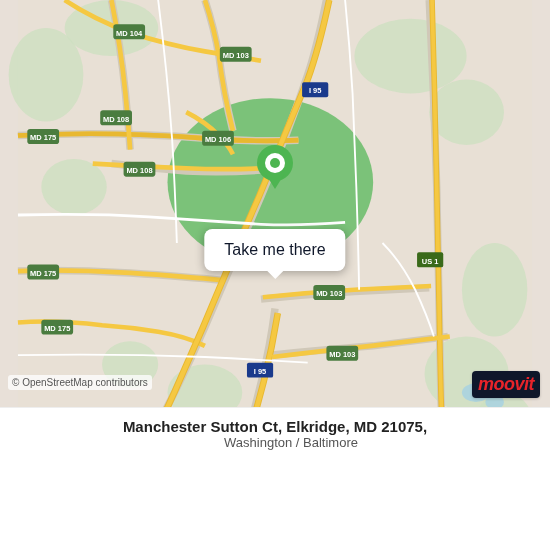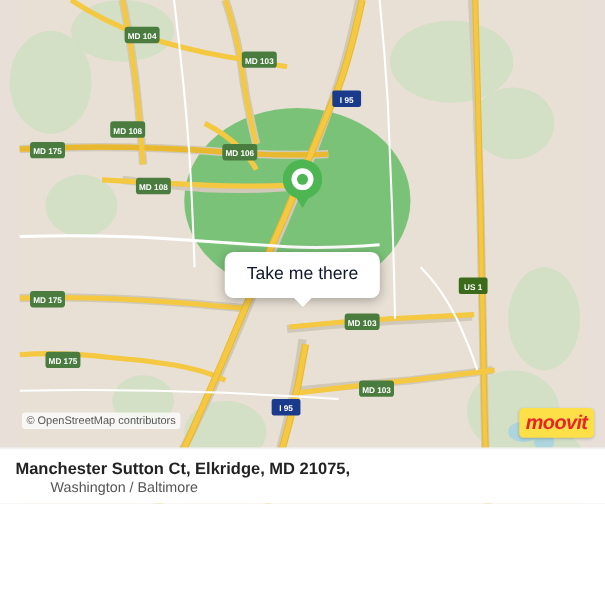--- a/index.html
+++ b/index.html
@@ -84,20 +84,21 @@
     
     #bottom-bar {
       position: absolute;
       bottom: 0;
       left: 0;
       right: 0;
       background: white;
       padding: 10px 14px 8px;
       z-index: 10;
       border-top: 1px solid #eee;
+      text-align: center;
     }
 
     #address-line {
       font-size: 15px;
       font-weight: 600;
       color: #222;
     }
 
     #city-line {
       font-size: 13px;
@@ -109,32 +110,31 @@
     #osm-attribution {
       position: absolute;
       bottom: 68px;
       left: 8px;
       font-size: 10px;
       color: #555;
       background: rgba(255,255,255,0.75);
       padding: 2px 4px;
       border-radius: 3px;
       z-index: 9;
-      margin-left: 12px;
     }
 
     
     #moovit-logo {
       position: absolute;
       bottom: 60px;
       right: 10px;
       z-index: 9;
       display: flex;
       align-items: center;
-      background: #fde047;
+      background: #0f172a;
       border-radius: 4px;
       padding: 3px 6px;
       box-shadow: 0 1px 3px rgba(0,0,0,0.2);
     }
 
     #moovit-text {
       font-size: 18px;
       font-weight: bold;
       color: #e8232a;
       font-style: italic;

